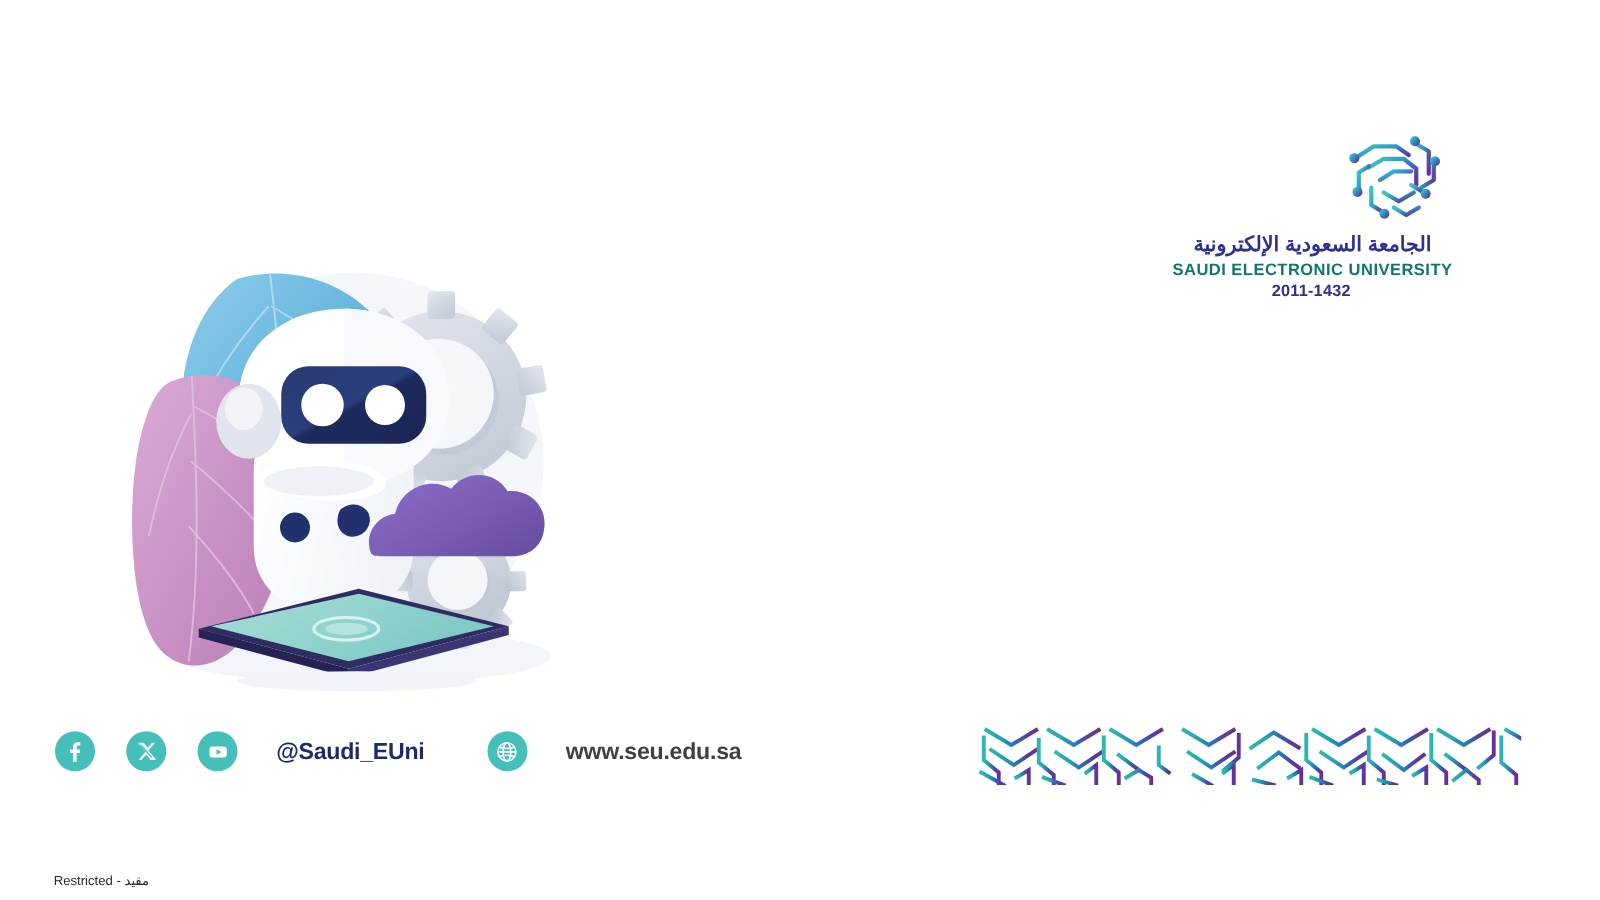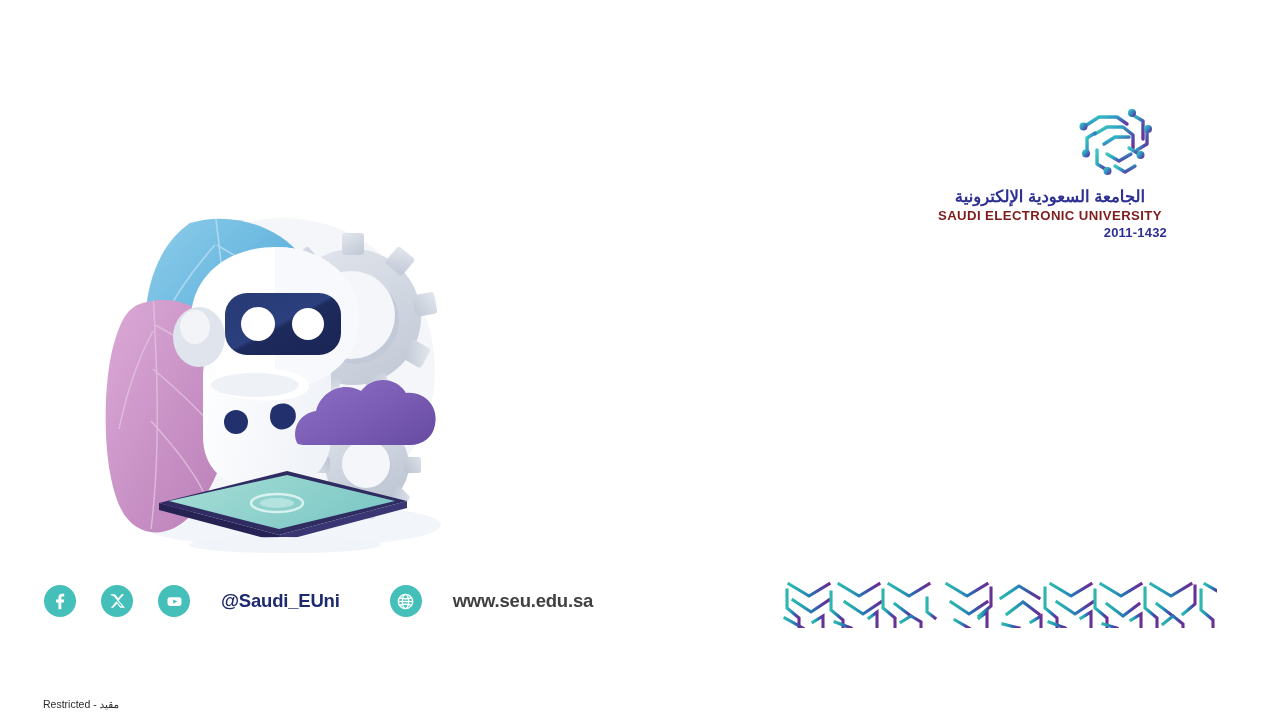--- a/index.html
+++ b/index.html
@@ -42,32 +42,31 @@
     font-weight: bold;
     color: #2e3192;
     letter-spacing: 0px;
     line-height: 1.25;
     direction: rtl;
     white-space: nowrap;
   }
   #logo-name-en {
     font-size: 13.2px;
     font-weight: bold;
-    color: #7f1d1d;
+    color: #0f766e;
     letter-spacing: 0.4px;
     line-height: 1.3;
     white-space: nowrap;
   }
   #logo-year {
     font-size: 13px;
     font-weight: bold;
     color: #2e3192;
     letter-spacing: 0.2px;
     line-height: 1.35;
-    text-align: right;
     padding-right: 2px;
   }
 
   
   #headline {
     position: absolute;
     right: 50px;
     top: 318px;
     width: 700px;
     text-align: right;

